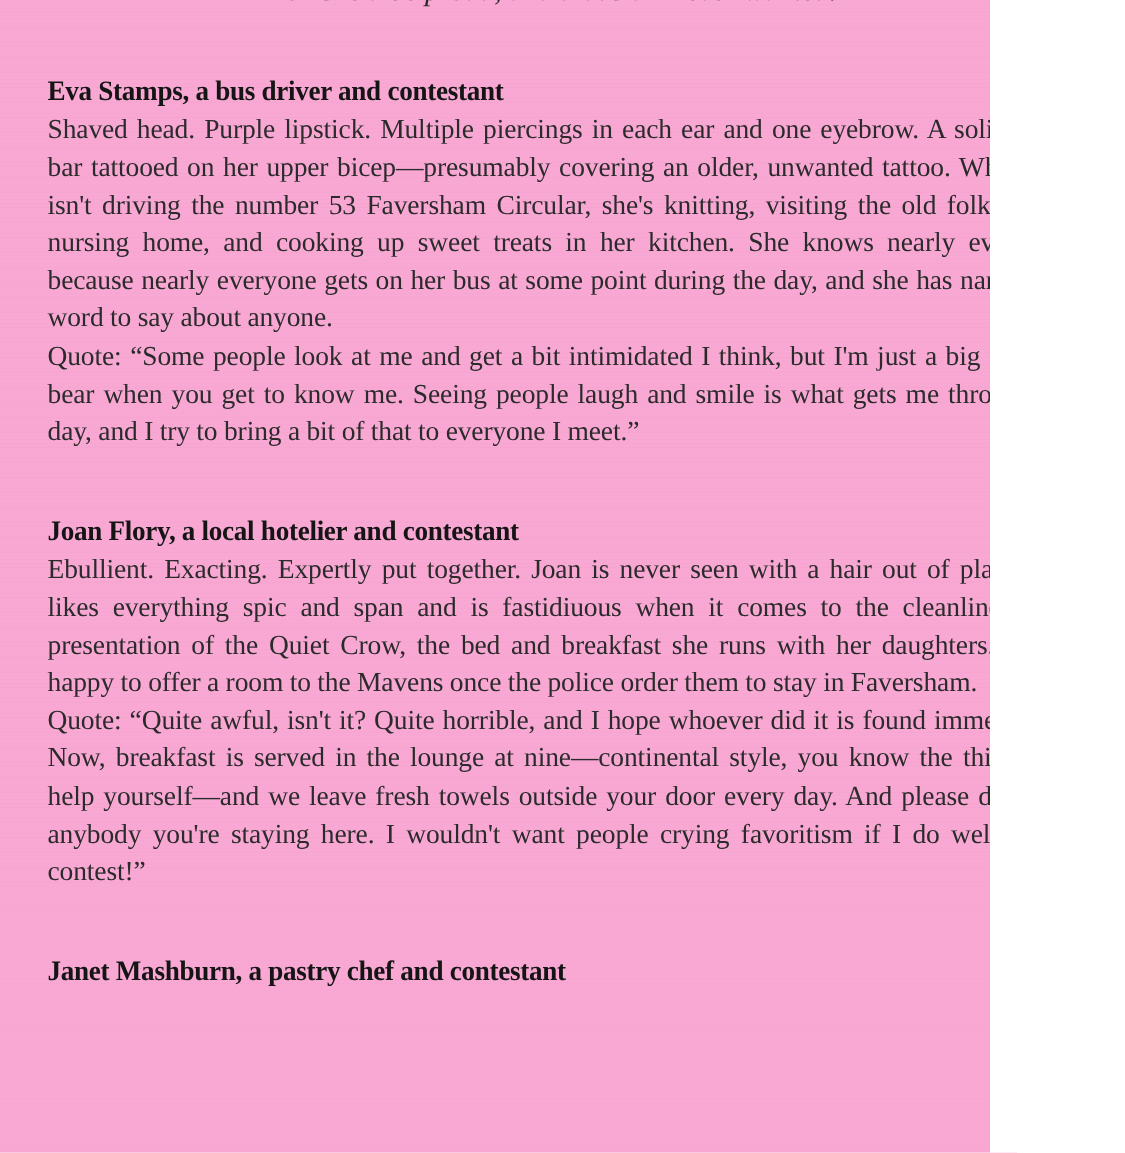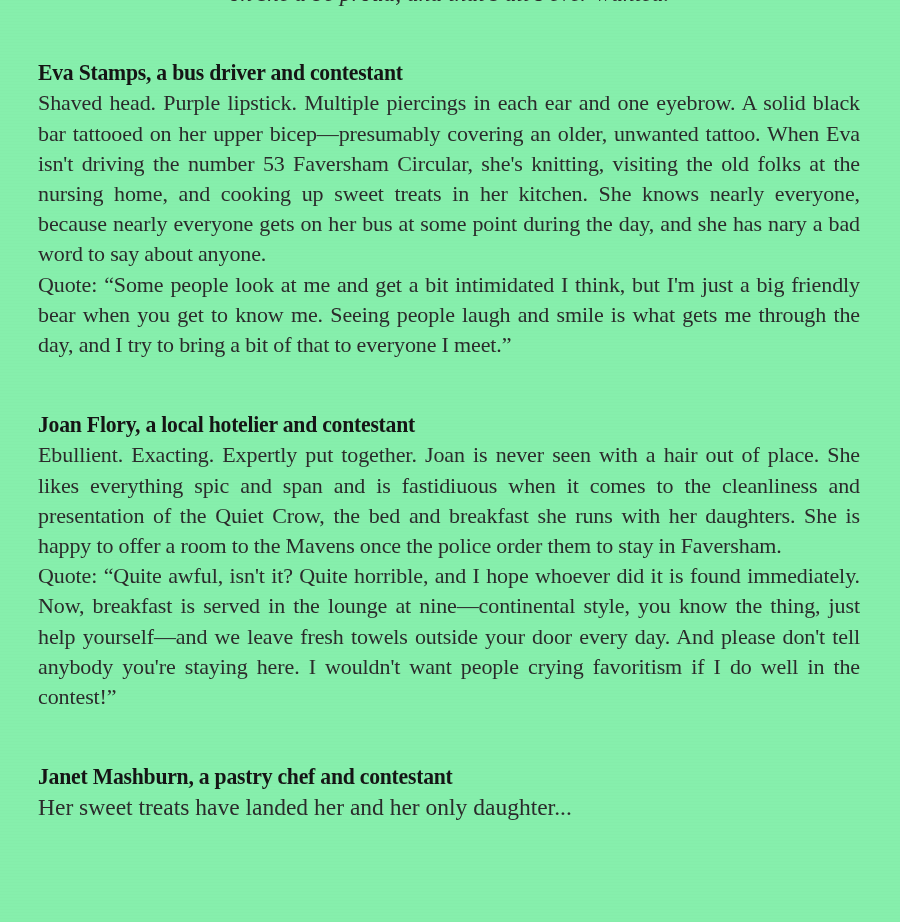--- a/index.html
+++ b/index.html
@@ -12,23 +12,23 @@
     width: 900px;
     height: 922px;
     overflow: hidden;
     font-family: "Liberation Serif", "DejaVu Serif", serif;
     color: #262626;
     -webkit-font-smoothing: antialiased;
   }
 
   #page {
     position: relative;
-    width: 900px;
+    width: 792px;
     height: 922px;
-    background: #86efac;
+    background: #f9a8d4;
     overflow: hidden;
   }
 
   
   .column {
     position: absolute;
     left: 38px;
     width: 822px;
     top: -22px;
   }
@@ -126,18 +126,17 @@
     <p class="para">Ebullient. Exacting. Expertly put together. Joan is never seen with a hair out of place. She likes everything spic and span and is fastidiuous when it comes to the cleanliness and presentation of the Quiet Crow, the bed and breakfast she runs with her daughters. She is happy to offer a room to the Mavens once the police order them to stay in Faversham.</p>
 
     <p class="para"><span class="quote-lead">Quote: </span><span class="italic">“Quite awful, isn't it? Quite horrible, and I hope whoever did it is found immediately. Now, breakfast is served in the lounge at nine—continental style, you know the thing, just help yourself—and we leave fresh towels outside your door every day. And please don't tell anybody you're staying here. I wouldn't want people crying favoritism if I do well in the contest!”</span></p>
 
     <div class="section-gap"></div>
     <div class="section-gap"></div>
 
     <h2 class="heading">Janet Mashburn,  a pastry chef and contestant</h2>
 
 
-    <p class="clipped-bottom">Her sweet treats have landed her and her only daughter...</p>
 
   </div>
 
   <div id="grain"></div>
 </div>
 
 </body></html>

